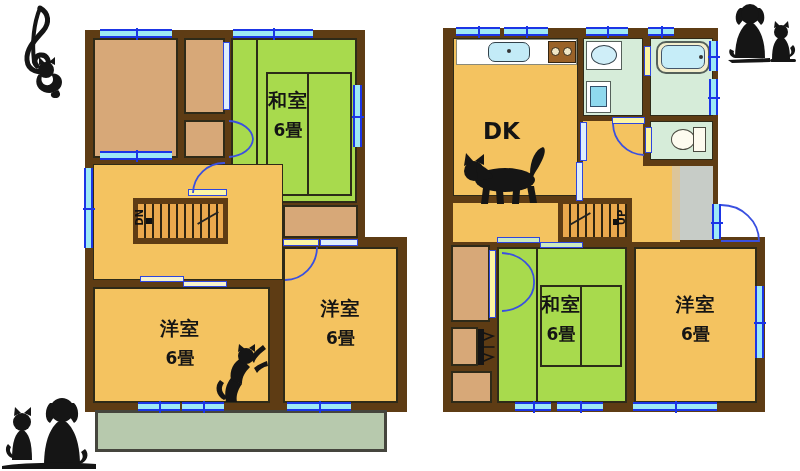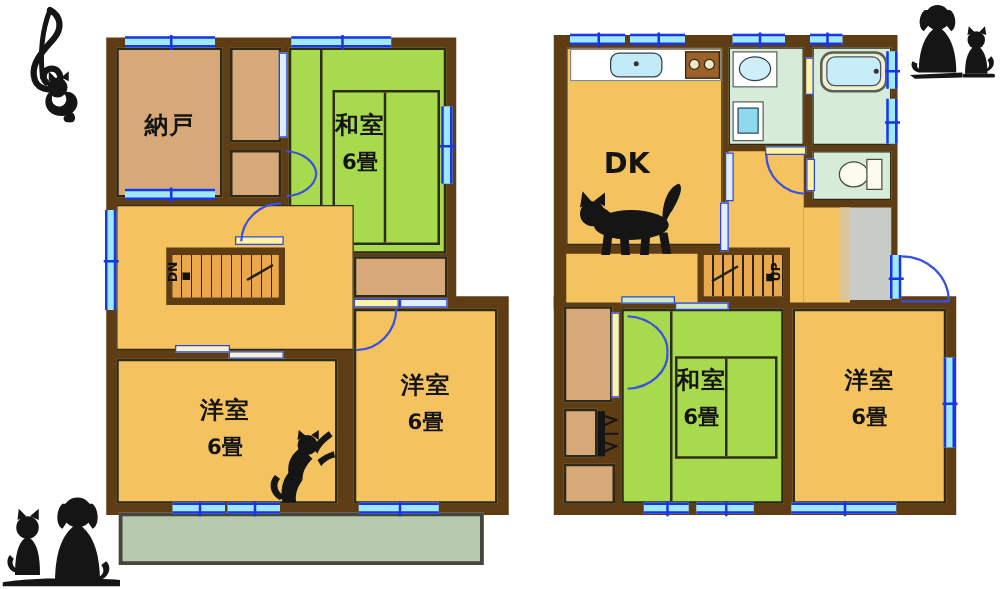--- a/index.html
+++ b/index.html
@@ -107,23 +107,20 @@
   <div class="door-h" style="left:188px;top:189px;width:39px;height:7px;"></div>
   <svg class="arc" style="left:189px;top:160px;" width="40" height="36" viewBox="0 0 40 36">
       <path d="M36,3 A31,31 0 0 0 4,33"></path>
     </svg>
   <svg class="arc" style="left:227px;top:118px;" width="28" height="42" viewBox="0 0 28 42">
       <path d="M2,3 A26,19 0 0 1 26,21"></path>
       <path d="M2,39 A26,19 0 0 0 26,21"></path>
     </svg>
   <div class="slide bluel" style="left:223px;top:42px;width:7px;height:68px;"></div>
 
-  <div class="rlabel" style="left:93px;top:84px;width:85px;">
-    <div class="nm">納戸</div>
-  </div>
   <div class="rlabel" style="left:240px;top:84px;width:96px;">
     <div class="nm">和室</div>
     <div class="sz">6畳</div>
   </div>
   <div class="rlabel" style="left:110px;top:312px;width:140px;">
     <div class="nm">洋室</div>
     <div class="sz">6畳</div>
   </div>
   <div class="rlabel" style="left:283px;top:292px;width:115px;">
     <div class="nm">洋室</div>

